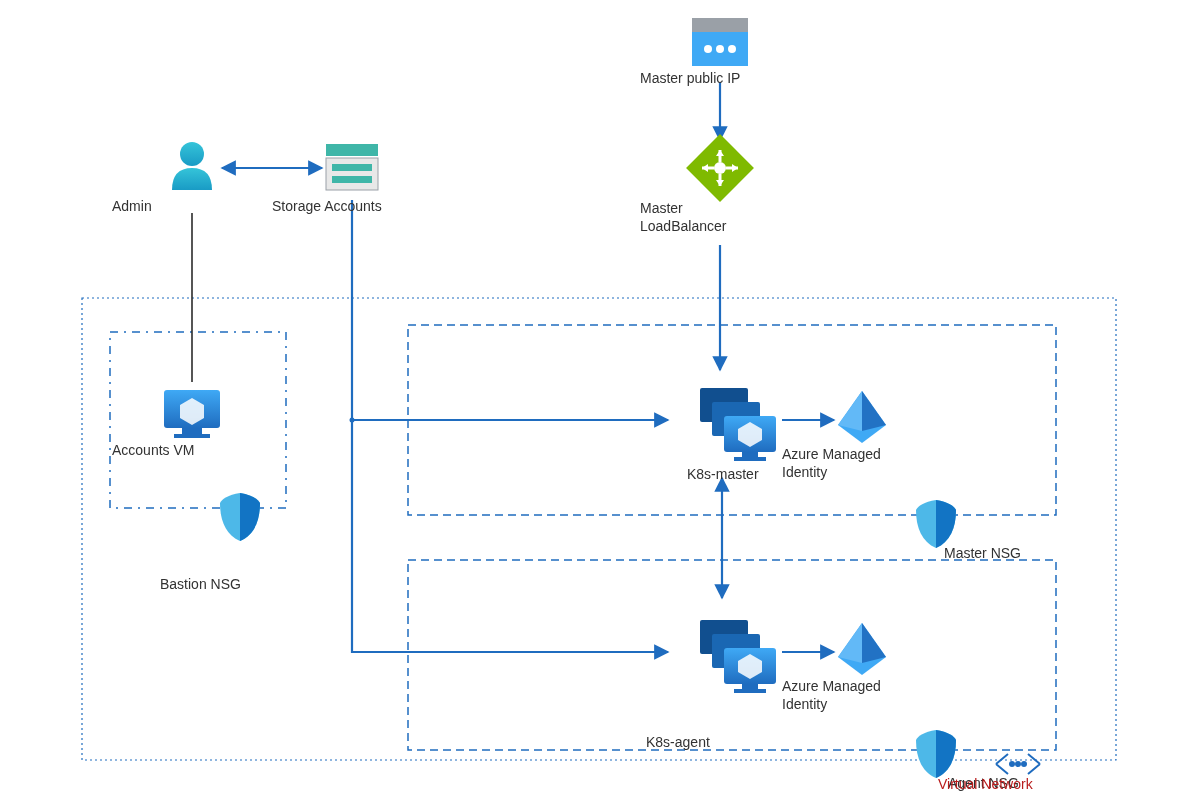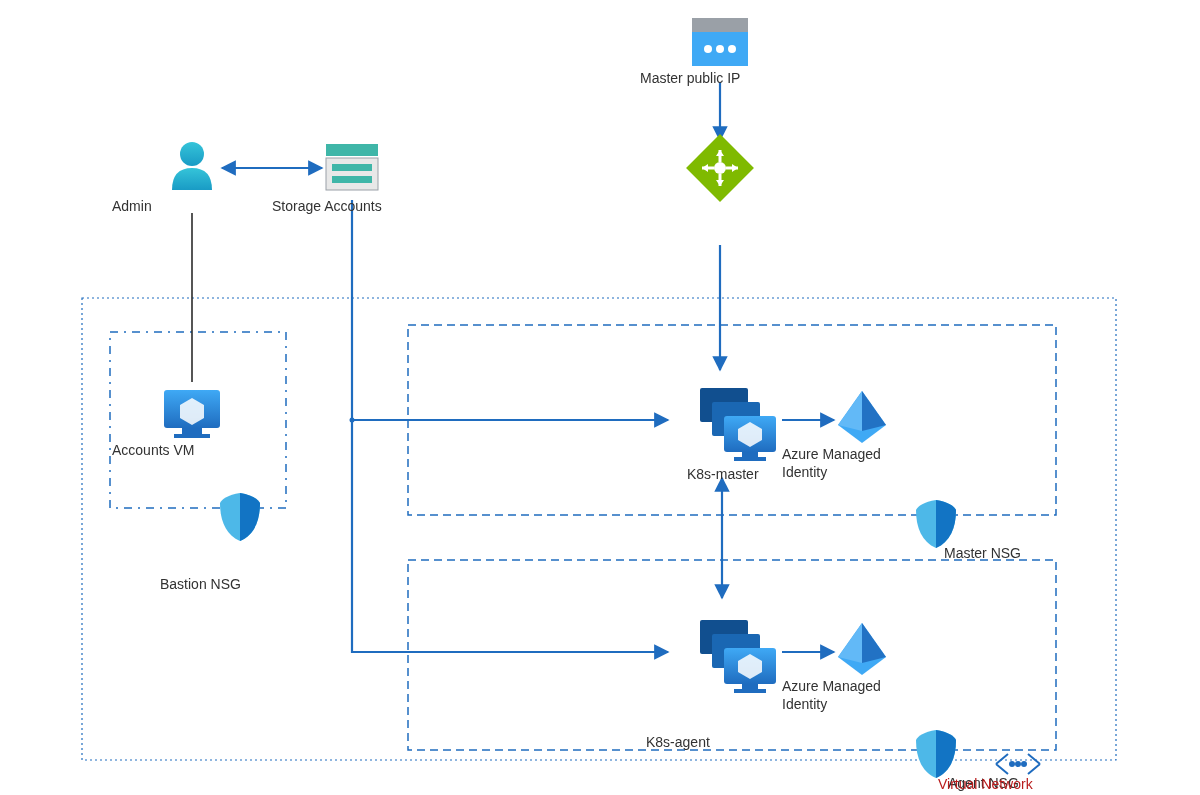--- a/index.html
+++ b/index.html
@@ -151,20 +151,23 @@
     <path d="M-22 0 L-10 -10 M-22 0 L-10 10 M22 0 L10 -10 M22 0 L10 10" stroke="#1f6cbf" stroke-width="2" fill="none"></path>
     <circle cx="-6" cy="0" r="3" fill="#1f6cbf"></circle>
     <circle cx="0" cy="0" r="3" fill="#1f6cbf"></circle>
     <circle cx="6" cy="0" r="3" fill="#1f6cbf"></circle>
   </g>
 </svg>
 
 <div class="node-label" style="left:192px;top:198px">Admin</div>
 <div class="node-label" style="left:352px;top:198px">Storage Accounts</div>
 <div class="node-label" style="left:720px;top:70px">Master public IP</div>
+<div class="node-label" style="left:720px;top:200px">
+  <span>Master</span><br><span>LoadBalancer</span>
+</div>
 <div class="node-label" style="left:192px;top:442px">Accounts VM</div>
 <div class="node-label" style="left:240px;top:576px">Bastion NSG</div>
 <div class="node-label" style="left:767px;top:466px">K8s-master</div>
 <div class="node-label" style="left:862px;top:446px">
   <span>Azure Managed</span><br><span>Identity</span>
 </div>
 <div class="node-label" style="left:1024px;top:545px">Master NSG</div>
 <div class="node-label" style="left:726px;top:734px">K8s-agent</div>
 <div class="node-label" style="left:862px;top:678px">
   <span>Azure Managed</span><br><span>Identity</span>

